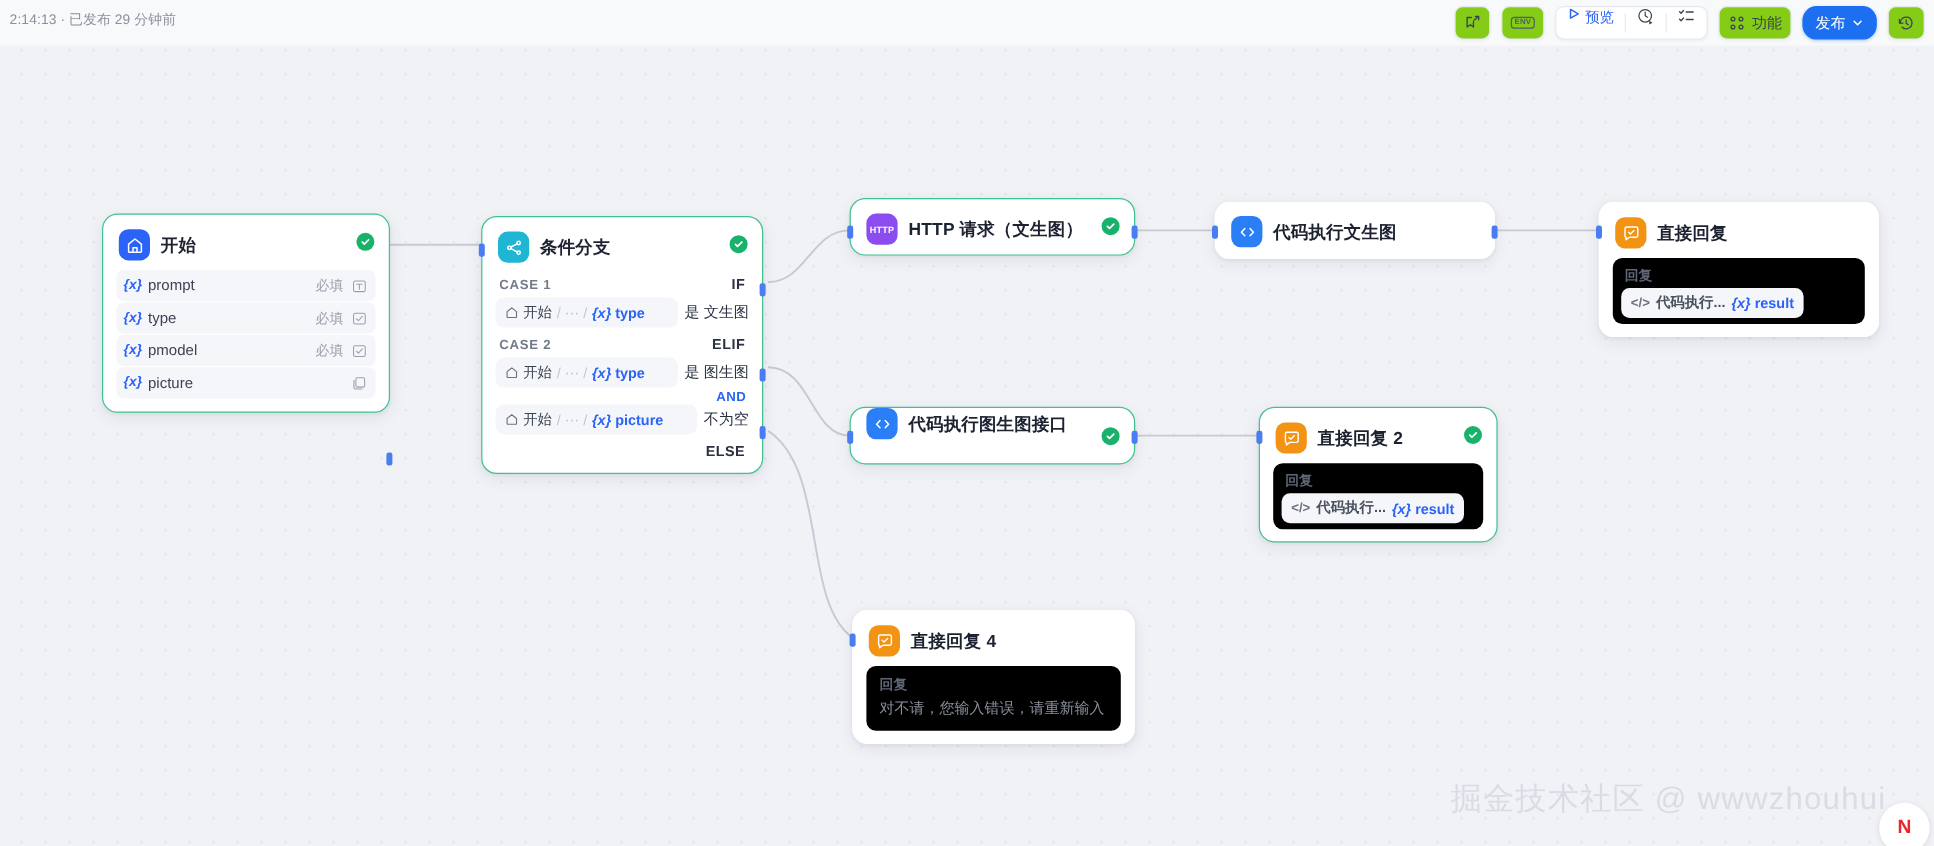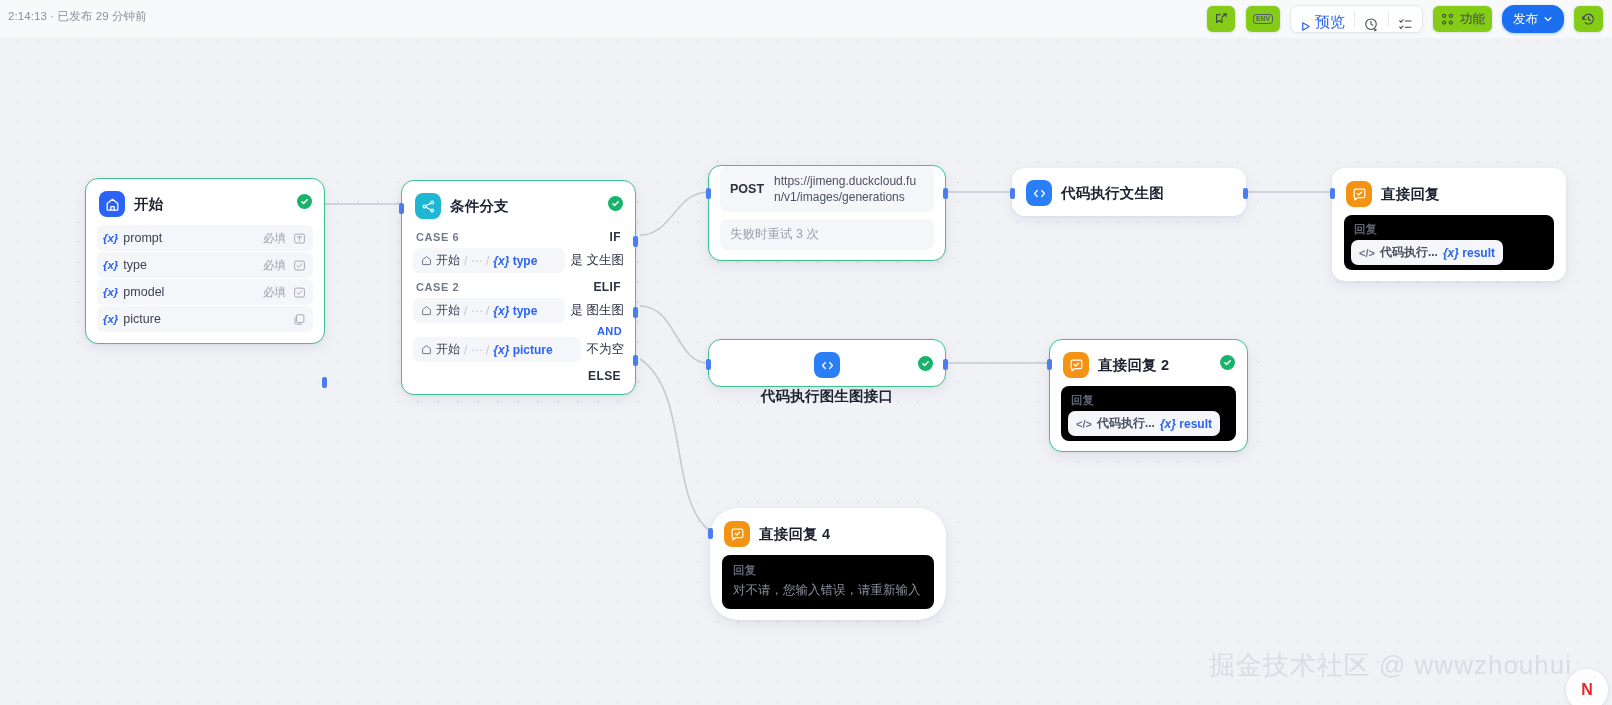--- a/index.html
+++ b/index.html
@@ -43,22 +43,22 @@
     font-size: 12.5px; color: #3d4352;
     box-shadow: 0 1px 2px rgba(20,30,60,.05);
     cursor: pointer; white-space: nowrap;
   }
   .tb-group {
     height: 28px; background: #fff; border: 1px solid #e7e9ef; border-radius: 7px;
     display: flex; align-items: center; box-shadow: 0 1px 2px rgba(20,30,60,.05);
     overflow: hidden;
   }
   .tb-group .seg {
-    display: flex; align-items: flex-end; justify-content: center; gap: 4px;
-    height: 100%; padding: 0 9px; cursor: pointer; font-size: 15px;
+    display: flex; align-items: flex-start; justify-content: center; gap: 4px;
+    height: 100%; padding: 0 9px; cursor: pointer; font-size: 12px;
   }
   .tb-group .divider { width: 1px; height: 16px; background: #e7e9ef; }
   .seg.preview { color: #2a63f6; font-weight: 500; }
   .tb-btn.primary {
     background: #1d6ff2; border-color: #1d6ff2; color: #fff; font-weight: 500;
     padding: 0 10px; box-shadow: 0 1px 3px rgba(29,111,242,.35); border-radius: 12px;
   }
   .ico { display: inline-block; line-height: 0; }
   .env-box {
     border: 1.4px solid #555c6b; border-radius: 3px;
@@ -376,21 +376,21 @@
       <div class="node-title">条件分支</div>
       <div class="badge-ok">
         <svg width="9" height="9" viewBox="0 0 12 12" fill="none" stroke="#fff" stroke-width="1.9" stroke-linecap="round" stroke-linejoin="round">
             <path d="M2.5 6.2l2.3 2.3L9.6 3.7"></path>
           </svg>
       </div>
     </div>
     <div class="node-body">
 
       <div class="case-label">
-        <span class="case-left">CASE 6</span>
+        <span class="case-left">CASE 1</span>
         <span class="case-right">IF</span>
       </div>
       <div class="cond-line">
         <div class="cond-chip">
           <span class="chip-home">
             <svg width="11" height="11" viewBox="0 0 14 14" fill="none" stroke="#6b7280" stroke-width="1.2" stroke-linejoin="round">
                 <path d="M2 6L7 2l5 4v5.6a.6.6 0 0 1-.6.6H2.6a.6.6 0 0 1-.6-.6z"></path>
               </svg>
           </span>
           <span class="chip-start">开始</span>
@@ -434,26 +434,30 @@
 
       <div class="else-row">ELSE</div>
     </div>
     <div class="handle" style="right:-3px; top:55px;"></div>
     <div class="handle" style="right:-3px; top:126px;"></div>
     <div class="handle" style="right:-3px; top:174px;"></div>
     <div class="handle" style="left:-3px; top:22px;"></div>
   </div>
 
   <div class="node ok" style="left:708px; top:165px; width:238px;">
-    <div class="node-body">
-      <div class="http-url">
-        <span class="http-method">POST</span>
-        <span class="http-link">https://jimeng.duckcloud.fun/v1/images/generations</span>
-      </div>
-      <div class="http-retry">失败时重试 3 次</div>
+    <div class="node-head">
+      <div class="node-icon" style="background:#8b4cf0; font-size:7.5px; font-weight:700; letter-spacing:.2px;">
+        <span>HTTP</span>
+      </div>
+      <div class="node-title">HTTP 请求（文生图）</div>
+      <div class="badge-ok">
+        <svg width="9" height="9" viewBox="0 0 12 12" fill="none" stroke="#fff" stroke-width="1.9" stroke-linecap="round" stroke-linejoin="round">
+            <path d="M2.5 6.2l2.3 2.3L9.6 3.7"></path>
+          </svg>
+      </div>
     </div>
     <div class="handle" style="left:-3px; top:22px;"></div>
     <div class="handle" style="right:-3px; top:22px;"></div>
   </div>
 
   <div class="node plain" style="left:1012px; top:168px; width:234px; height:48px;">
     <div class="node-head" style="padding:11px 13px;">
       <div class="node-icon" style="background:#2a7ef6;">
         <svg width="15" height="15" viewBox="0 0 18 18" fill="none" stroke="#fff" stroke-width="1.5" stroke-linecap="round" stroke-linejoin="round">
           <path d="M6.4 5.4L3 9l3.4 3.6M11.6 5.4L15 9l-3.4 3.6"></path>
@@ -482,21 +486,21 @@
           <span class="reply-code">&lt;/&gt;</span>
           <span class="reply-src">代码执行...</span>
           <span class="chip-var"><i>{x}</i> <span>result</span></span>
         </div>
       </div>
     </div>
     <div class="handle" style="left:-3px; top:19px;"></div>
   </div>
 
   <div class="node ok" style="left:708px; top:339px; width:238px; height:48px;">
-    <div class="node-head" style="padding:12px 13px;flex-direction:column;">
+    <div class="node-head" style="padding:0 13px;">
       <div class="node-icon" style="background:#2a7ef6;">
         <svg width="15" height="15" viewBox="0 0 18 18" fill="none" stroke="#fff" stroke-width="1.5" stroke-linecap="round" stroke-linejoin="round">
           <path d="M6.4 5.4L3 9l3.4 3.6M11.6 5.4L15 9l-3.4 3.6"></path>
         </svg>
       </div>
       <div class="node-title">代码执行图生图接口</div>
       <div class="badge-ok" style="top:16px;">
         <svg width="9" height="9" viewBox="0 0 12 12" fill="none" stroke="#fff" stroke-width="1.9" stroke-linecap="round" stroke-linejoin="round">
             <path d="M2.5 6.2l2.3 2.3L9.6 3.7"></path>
           </svg>
@@ -527,21 +531,21 @@
         <div class="reply-chip">
           <span class="reply-code">&lt;/&gt;</span>
           <span class="reply-src">代码执行...</span>
           <span class="chip-var"><i>{x}</i> <span>result</span></span>
         </div>
       </div>
     </div>
     <div class="handle" style="left:-3px; top:19px;"></div>
   </div>
 
-  <div class="node plain" style="left:710px; top:508px; width:236px;border-radius:28px;">
+  <div class="node plain" style="left:710px; top:508px; width:236px;">
     <div class="node-head">
       <div class="node-icon" style="background:#f39314;">
         <svg width="15" height="15" viewBox="0 0 18 18" fill="none" stroke="#fff" stroke-width="1.4" stroke-linecap="round" stroke-linejoin="round">
           <path d="M2.6 4.2a1.6 1.6 0 0 1 1.6-1.6h9.6a1.6 1.6 0 0 1 1.6 1.6v7a1.6 1.6 0 0 1-1.6 1.6H7l-3.4 2.6v-2.6a1 1 0 0 1-1-1z"></path>
           <path d="M6.2 7.8l1.8 1.8 3.6-3.6"></path>
         </svg>
       </div>
       <div class="node-title">直接回复 4</div>
     </div>
     <div class="node-body">

